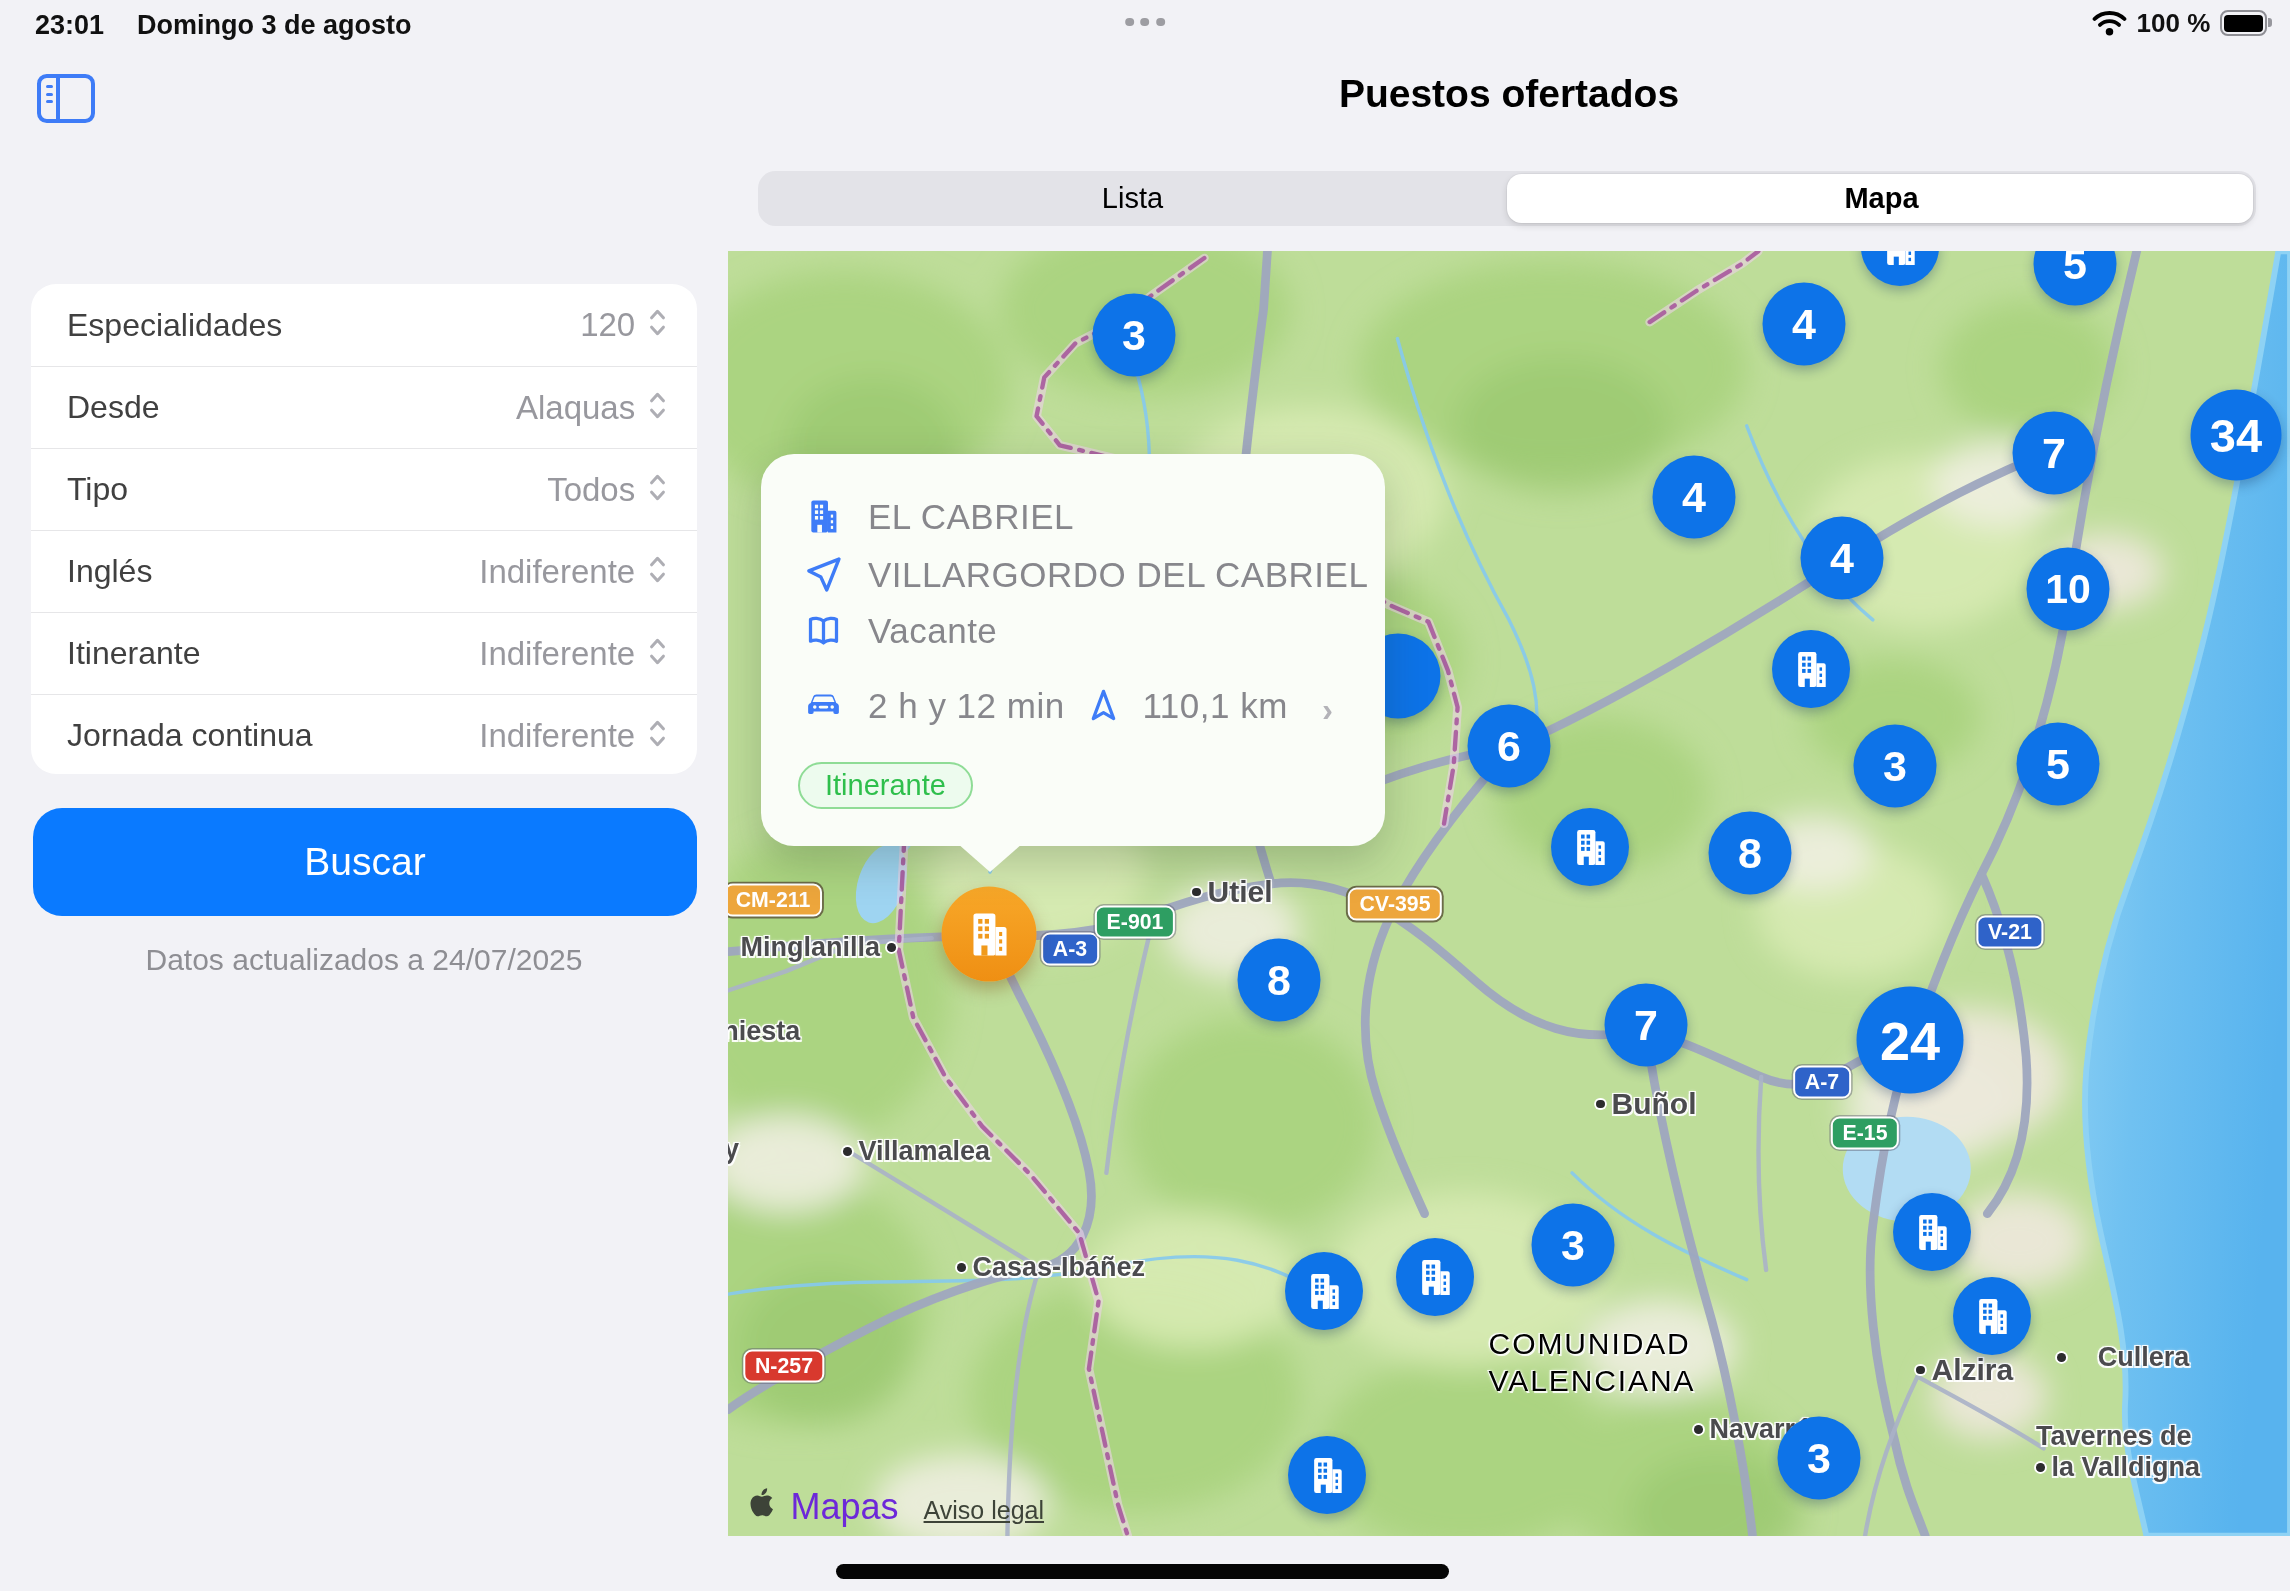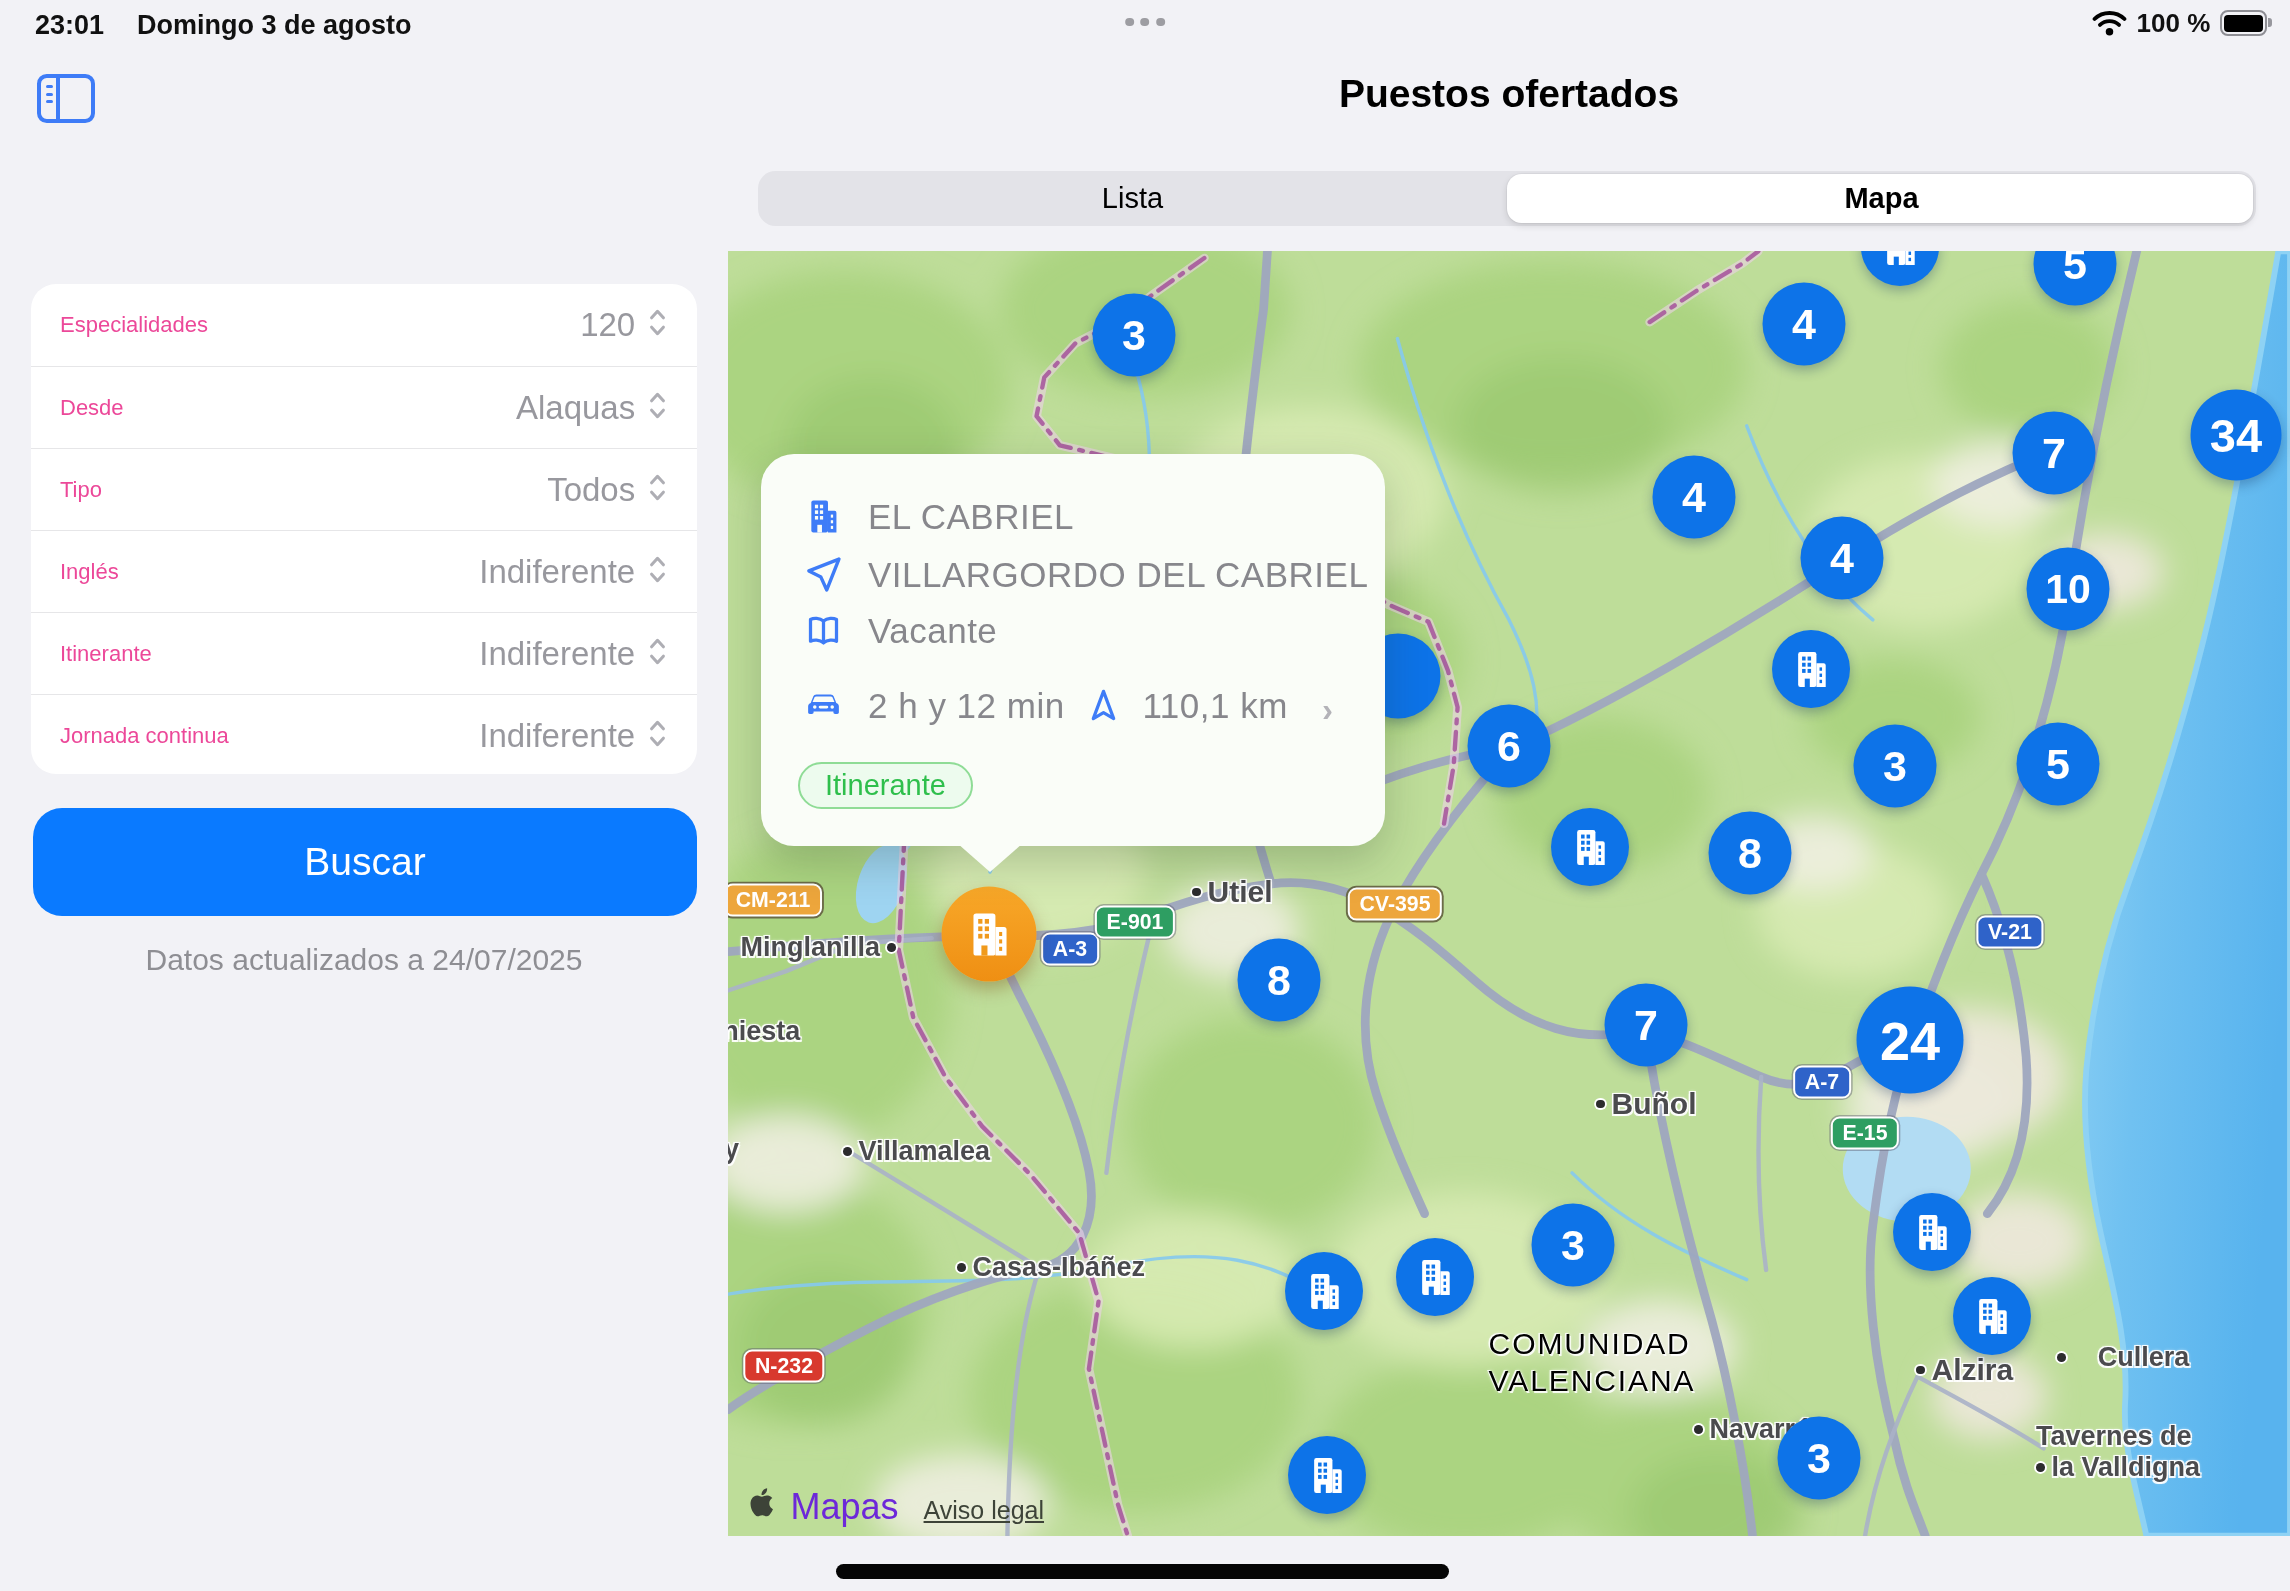--- a/index.html
+++ b/index.html
@@ -16,21 +16,21 @@
   .battery{position:relative;width:43px;height:22px;border:2.4px solid rgba(60,60,67,.55);border-radius:7.8px;}
   .battery i{position:absolute;left:2.4px;top:2.4px;bottom:2.4px;right:2.4px;background:#000;border-radius:3.9px;}
   .battery::after{content:"";position:absolute;right:-6.8px;top:5.8px;width:3.9px;height:8.7px;border-radius:0 2.9px 2.9px 0;background:rgba(60,60,67,.5);}
   
   .sidebar-toggle{position:absolute;left:37px;top:74px;width:50px;height:41px;border:4.4px solid #3e7cf7;border-radius:9.7px;background:transparent;}
   .sidebar-toggle .split{position:absolute;left:14.6px;top:0;bottom:0;width:4.4px;background:#3e7cf7;}
   .sidebar-toggle .l{position:absolute;left:4.9px;height:3.4px;width:6.8px;background:#3e7cf7;border-radius:1.9px;}
   .filter-card{position:absolute;left:31px;top:284px;width:666px;height:490px;background:#fff;border-radius:25px;overflow:hidden;}
   .f-row{height:82px;display:flex;align-items:center;justify-content:space-between;padding:0 25px 0 29px;box-sizing:border-box;}
   .f-row + .f-row{border-top:1.5px solid #e6e6e8;}
-  .f-label{font-size:22px;color:#ec4899;}
+  .f-label{font-size:32px;color:#404040;margin-left:7px;}
   .f-valwrap{display:flex;gap:7.8px;}
   .f-value{font-size:33px;color:#98989e;}
   .updown{width:29px;height:33px;}
   .search-button{position:absolute;left:33px;top:808px;width:664px;height:108px;border:none;border-radius:29px;
      background:#0a7aff;color:#fff;font-size:39px;font-weight:500;font-family:inherit;}
   .updated-note{position:absolute;left:0;top:943px;width:728px;text-align:center;font-size:30px;color:#8e8e93;}
   
   .page-title{position:absolute;left:728px;top:72px;width:1562px;text-align:center;font-size:39px;font-weight:700;color:#000;}
   .segmented{position:absolute;left:758px;top:171px;width:1498px;height:55px;background:#e3e3e8;border-radius:17.5px;}
   .seg-thumb{position:absolute;left:50%;top:2.9px;bottom:2.9px;right:2.9px;background:#fff;border-radius:14.6px;
@@ -352,21 +352,21 @@
         <div>COMUNIDAD</div>
         <div>VALENCIANA</div>
       </div>
       <div class="rbadge orange" style="left: 45px; top: 649px;">CM-211</div>
       <div class="rbadge blue" style="left: 342px; top: 698px;">A-3</div>
       <div class="rbadge green" style="left: 407px; top: 671px;">E-901</div>
       <div class="rbadge orange" style="left: 667px; top: 653px;">CV-395</div>
       <div class="rbadge blue" style="left: 1282px; top: 681px;">V-21</div>
       <div class="rbadge blue" style="left: 1094px; top: 831px;">A-7</div>
       <div class="rbadge green" style="left: 1137px; top: 882px;">E-15</div>
-      <div class="rbadge red" style="left: 56px; top: 1115px;">N-232</div>
+      <div class="rbadge red" style="left: 56px; top: 1115px;">N-257</div>
     </div>
   <div class="layer markers" id="map-markers">
       <div class="cluster" style="left: 406px; top: 84px; width: 83px; height: 83px; font-size: 43px;">3</div>
       <div class="cluster" style="left: 1076px; top: 73px; width: 83px; height: 83px; font-size: 43px;">4</div>
       <div class="cluster" style="left: 1347px; top: 12.6px; width: 83px; height: 83px; font-size: 43px;">5</div>
       <div class="cluster" style="left: 1508px; top: 184px; width: 91px; height: 91px; font-size: 47px;">34</div>
       <div class="cluster" style="left: 1326px; top: 202px; width: 83px; height: 83px; font-size: 43px;">7</div>
       <div class="cluster" style="left: 966px; top: 246px; width: 83px; height: 83px; font-size: 43px;">4</div>
       <div class="cluster" style="left: 1114px; top: 307px; width: 83px; height: 83px; font-size: 43px;">4</div>
       <div class="cluster" style="left: 1340px; top: 338px; width: 83px; height: 83px; font-size: 41px;">10</div>

